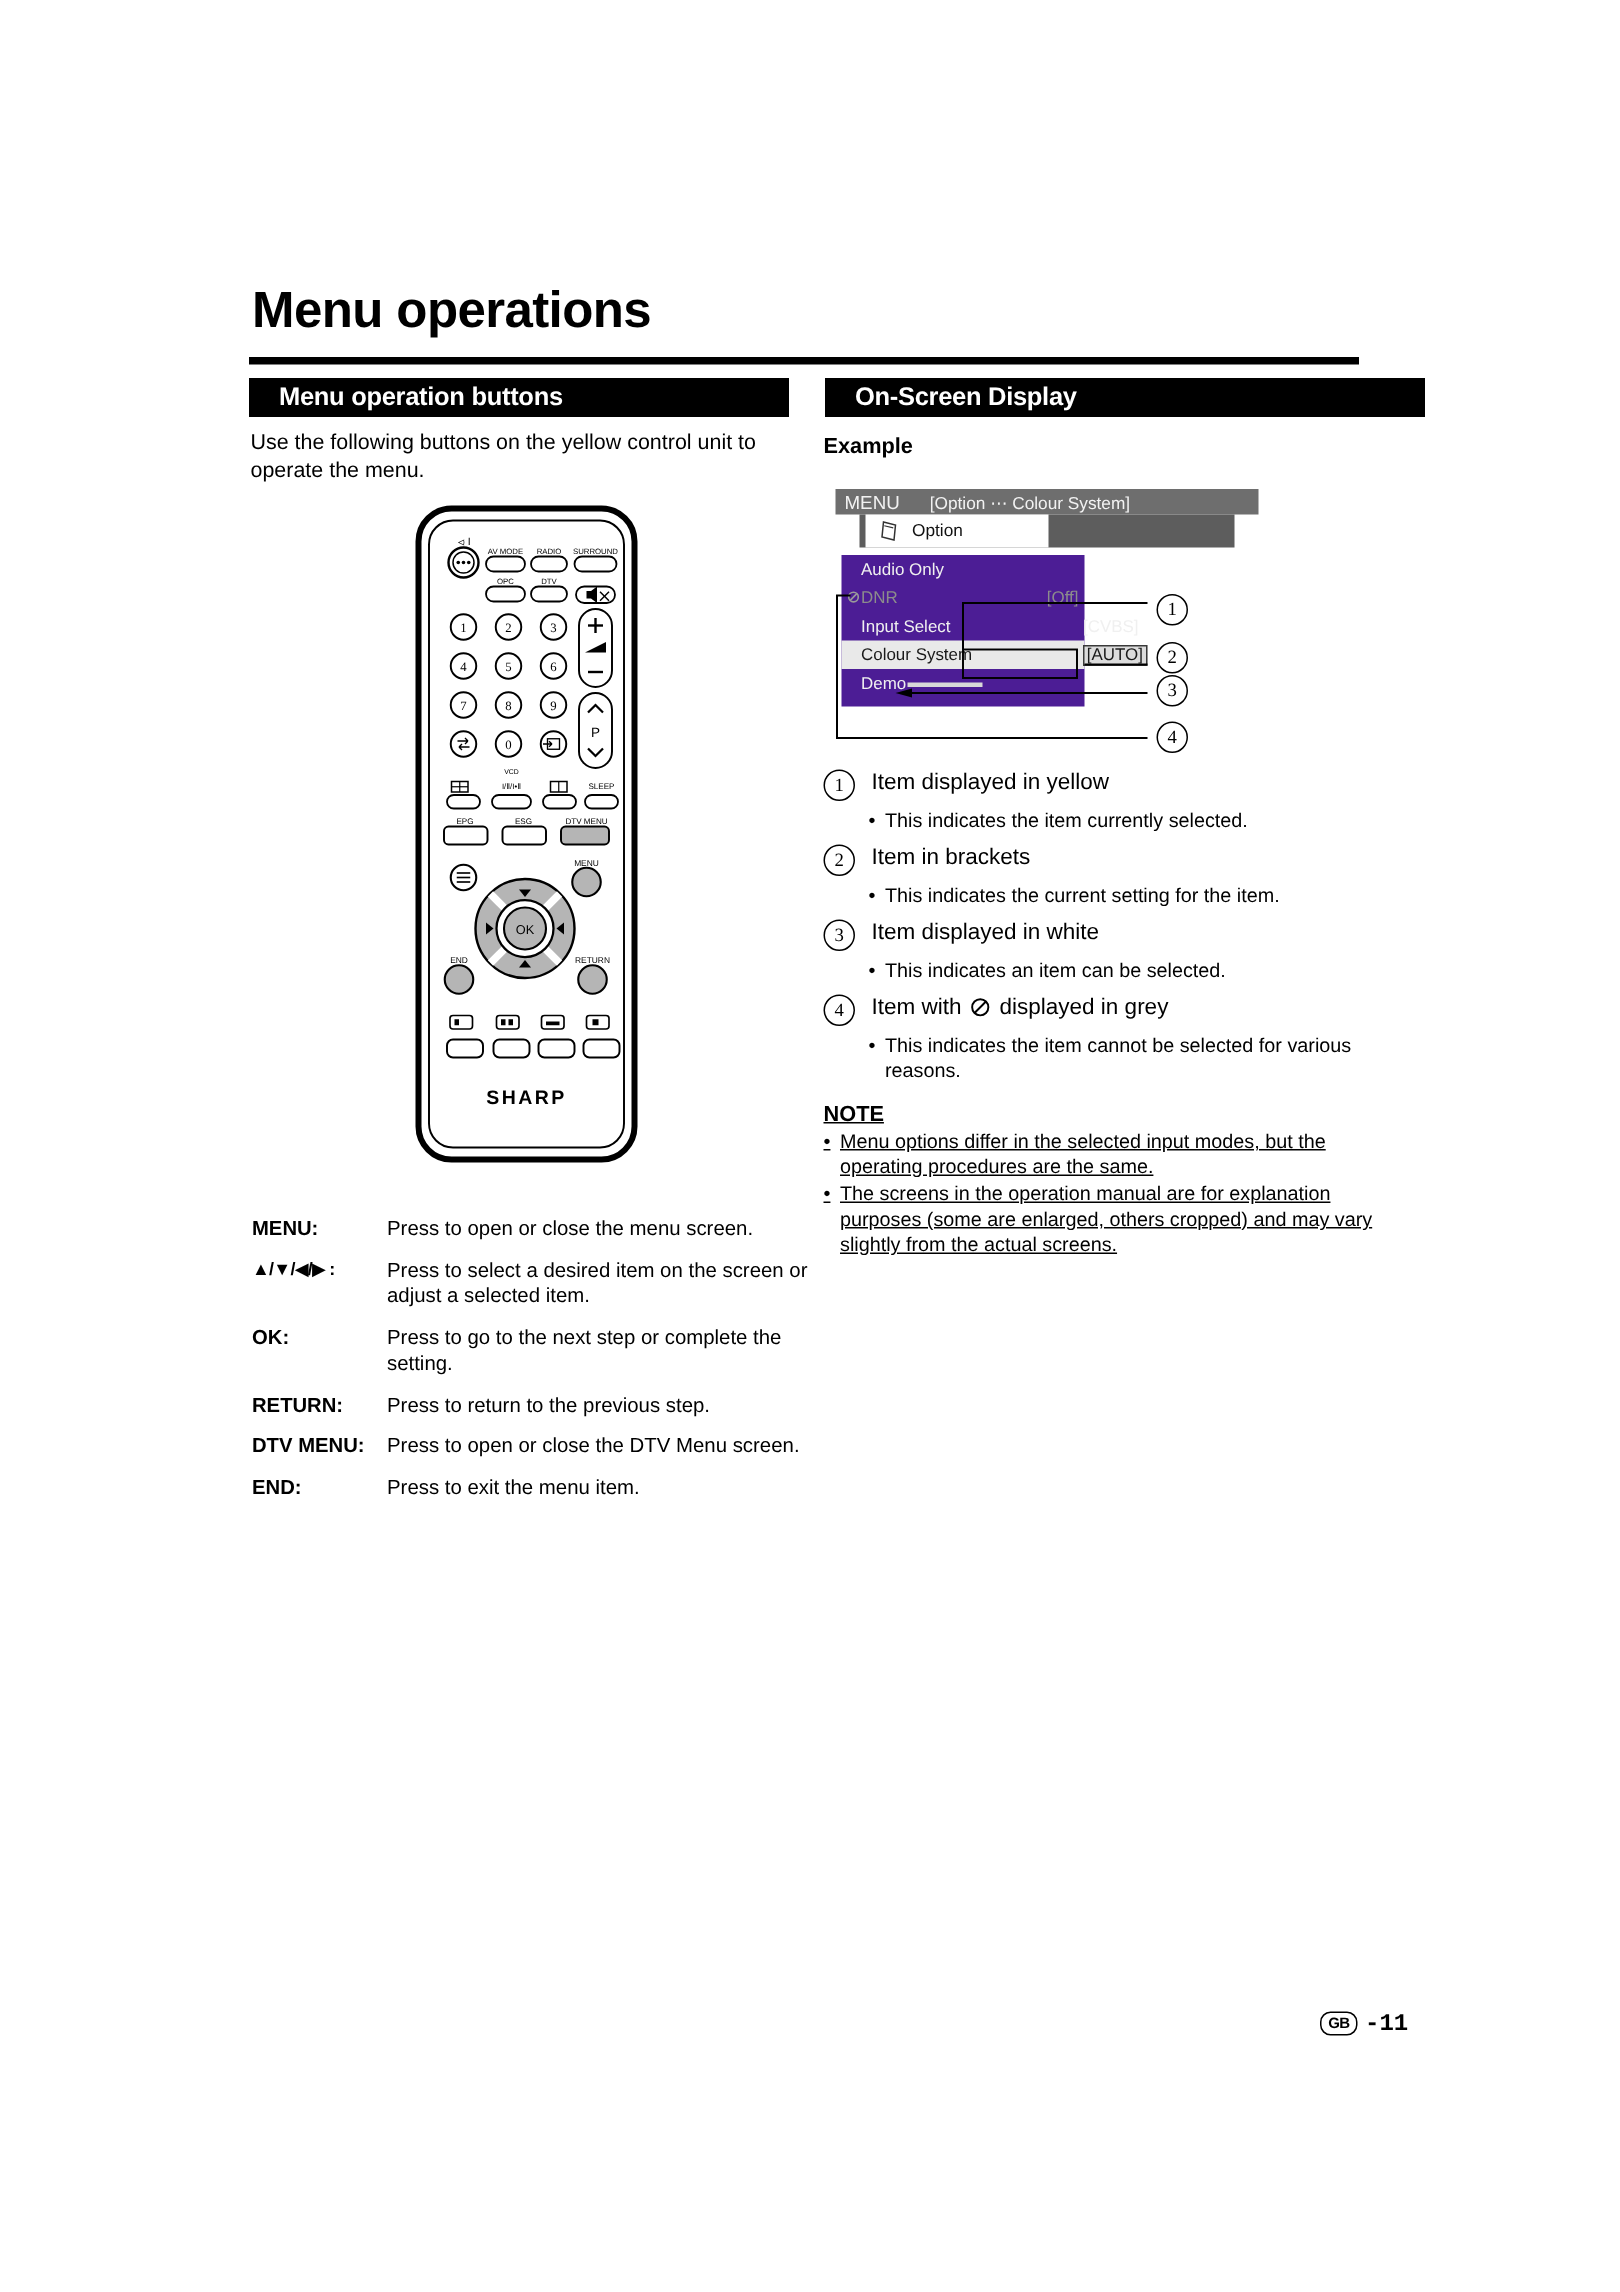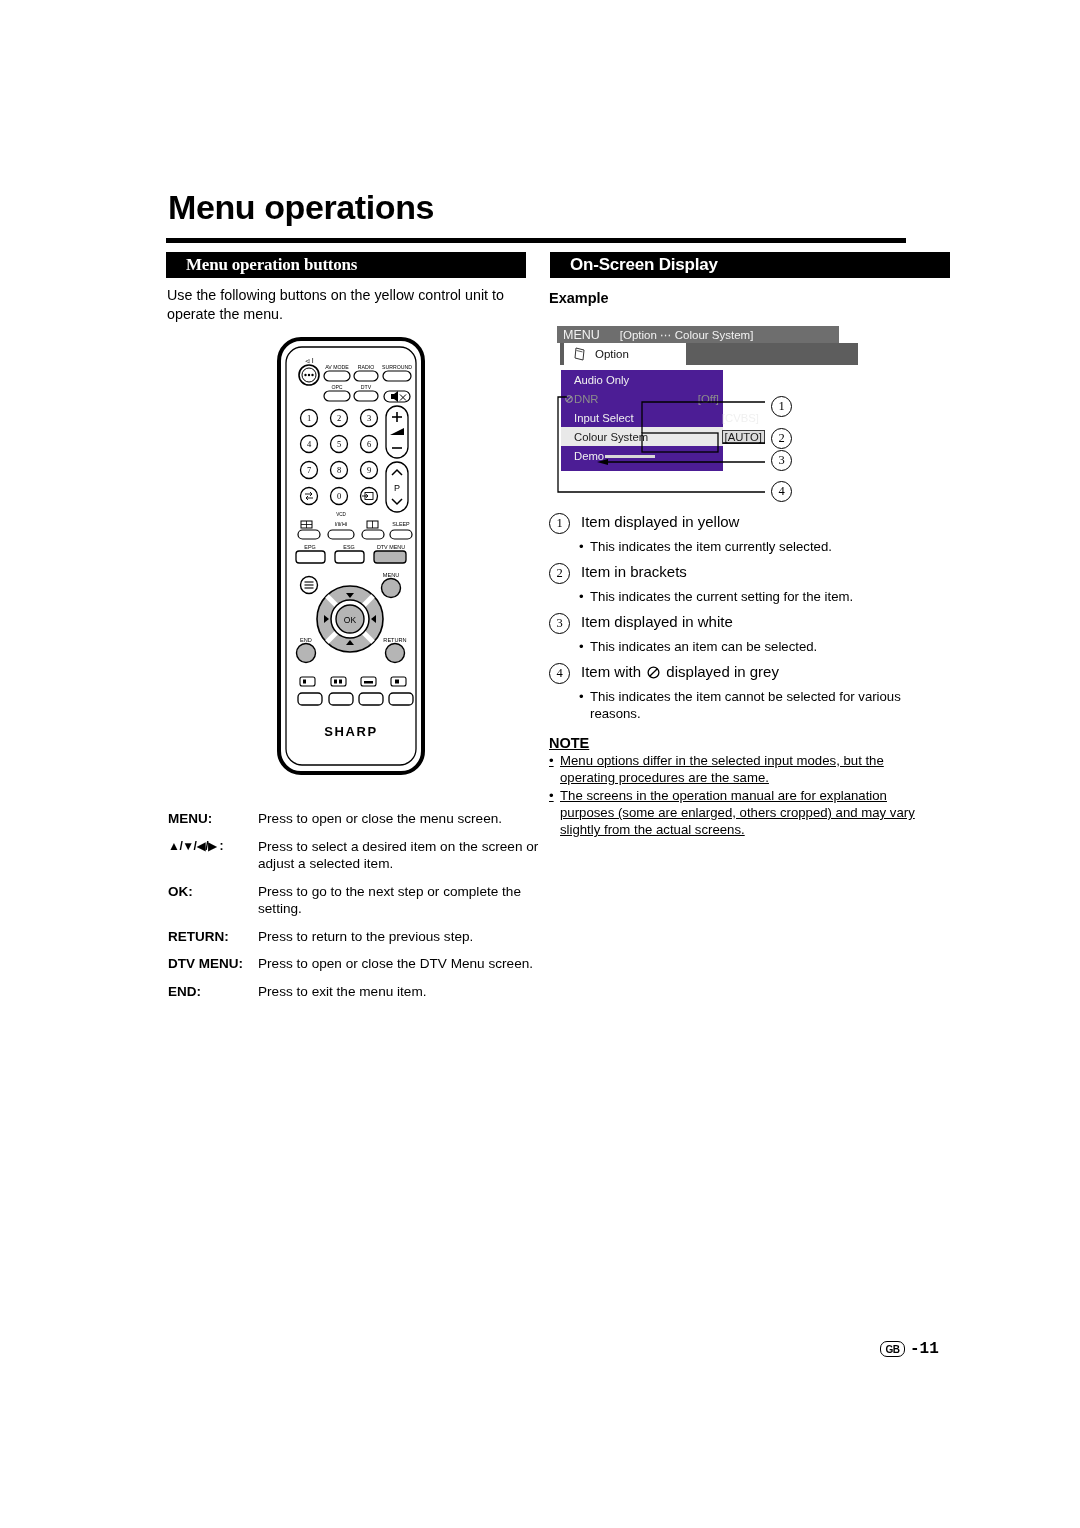--- a/index.html
+++ b/index.html
@@ -19,21 +19,21 @@
     position:absolute;left:166px;top:238px;width:740px;height:5px;background:#000;
   }
 
   
   .bar{
     position:absolute;height:26px;background:#000;color:#fff;
     font-size:17px;font-weight:bold;letter-spacing:-0.2px;
     display:flex;align-items:center;
   }
   .bar span{padding-left:20px;}
-  #bar-left{left:166px;top:252px;width:360px;font-family:Liberation Serif, serif;}
+  #bar-left{left:166px;top:252px;width:360px;}
   #bar-right{left:550px;top:252px;width:400px;}
 
   
   .intro{
     position:absolute;left:167px;top:286px;width:365px;
     font-size:14.3px;line-height:18.5px;
   }
 
   
   .remote-wrap{position:absolute;left:276px;top:336px;width:150px;height:440px;}
@@ -53,21 +53,21 @@
   }
 
   
   .osd{position:absolute;left:557px;top:326px;width:290px;height:145px;}
   .osd-menubar{
     position:absolute;left:0;top:0;width:282px;height:17px;background:#6e6e6e;
     color:#f2f2f2;font-size:11.5px;display:flex;align-items:center;
   }
   .osd-menubar .m1{padding-left:6px;font-size:12.5px;}
   .osd-menubar .m2{padding-left:20px;}
-  .osd-tabrow{position:absolute;left:3px;top:17px;width:298px;height:22px;background:#5d5d5d;}
+  .osd-tabrow{position:absolute;left:16px;top:17px;width:250px;height:22px;background:#5d5d5d;}
   .osd-tab{
     position:absolute;left:4px;top:0;width:122px;height:22px;background:#fff;color:#111;
     font-size:11.5px;display:flex;align-items:center;
   }
   .osd-tab .ticon{
     width:13px;height:15px;margin-left:9px;margin-right:9px;position:relative;
   }
   .osd-tab .ticon svg{display:block;}
   .osd-list{
     position:absolute;left:4px;top:44px;width:162px;height:101px;background:#4c1d95;

